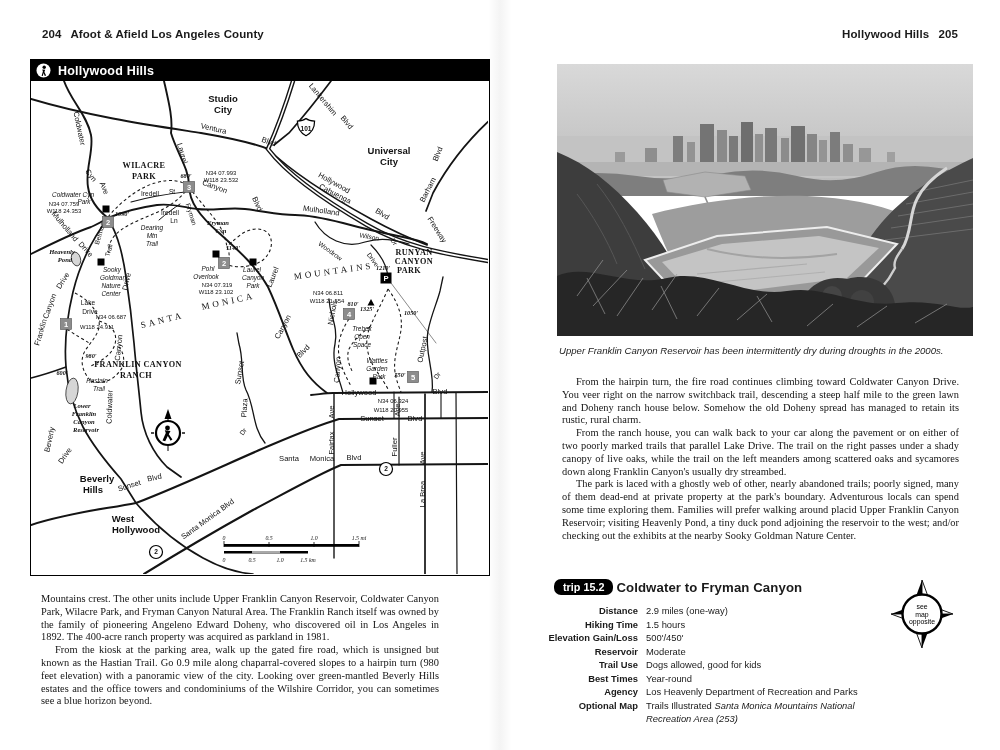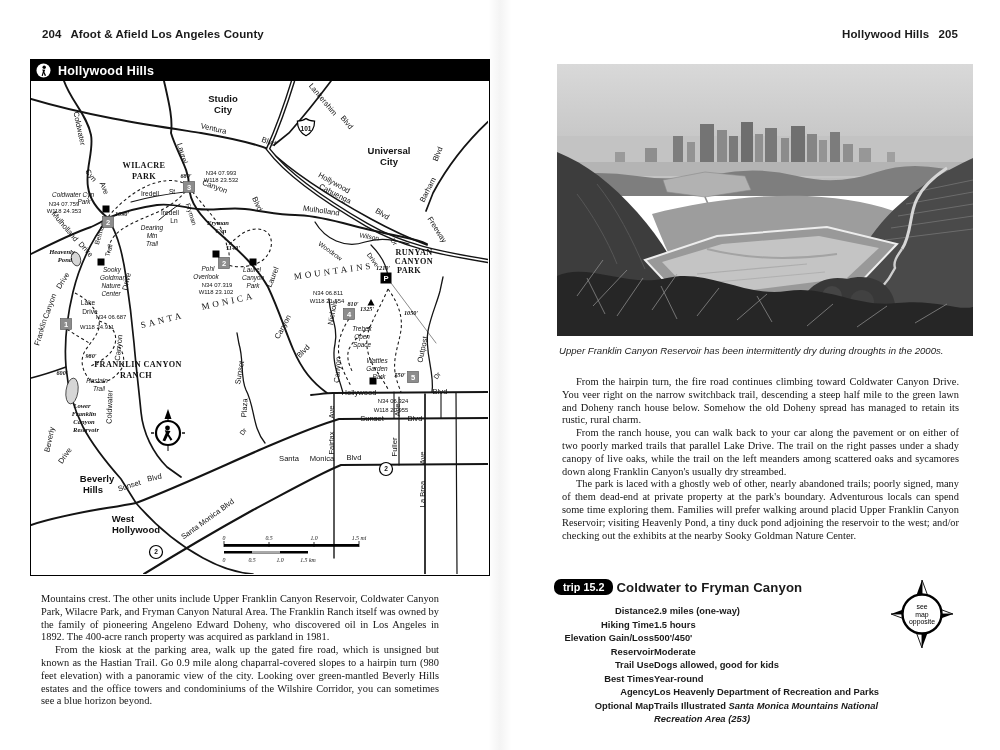--- a/index.html
+++ b/index.html
@@ -38,24 +38,24 @@
   #body-right{left:562px;top:376px;width:397px;}
   .bodytext p{margin:0;}
   .bodytext p.indent{text-indent:14px;}
   
   #photo{position:absolute;left:557px;top:64px;width:416px;height:272px;}
   #caption{position:absolute;left:559px;top:345px;width:414px;font-style:italic;font-size:9.6px;color:#1c1c1c;}
   
   #trip-head{position:absolute;left:554px;top:579px;display:flex;align-items:center;}
   #trip-badge{background:#000;color:#fff;font-weight:bold;font-size:10.8px;padding:1.5px 9px 2.5px 9px;border-radius:7px;}
   #trip-title{font-weight:bold;font-size:13.2px;margin-left:3px;letter-spacing:.1px;text-align:center;}
-  #trip-details{position:absolute;left:532px;top:604px;width:350px;}
+  #trip-details{position:absolute;left:516px;top:604px;width:350px;}
   .trow{display:flex;font-size:9.4px;line-height:13.5px;}
   .trow .tl{width:122px;text-align:right;font-weight:bold;flex:0 0 auto;}
-  .trow .tv{font-weight:bold;}
+  .trow .tv{margin-left:8px;}
   .tv .it{font-style:italic;}
   #see-map{position:absolute;left:887px;top:576px;}
   .cmp-txt{font-family:"Liberation Sans",sans-serif;font-size:6.9px;text-anchor:middle;fill:#000;}
 </style>
 </head>
 <body>
 
 <div id="page">
   <div id="gutter"></div>
 

